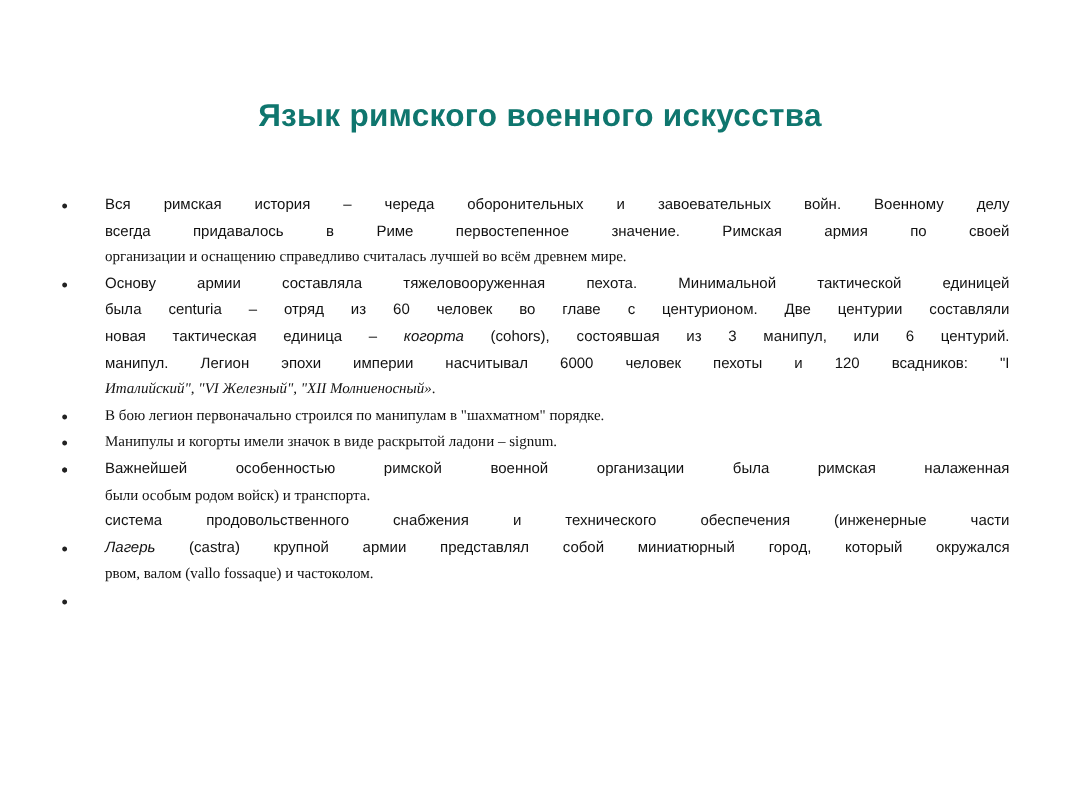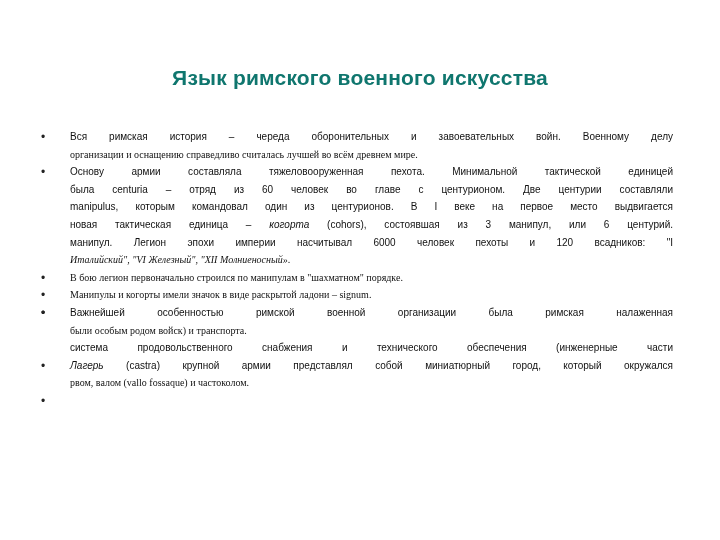--- a/index.html
+++ b/index.html
@@ -79,28 +79,28 @@
 <body>
 
 <div class="slide">
   <div class="title">Язык римского военного искусства</div>
 
   <ul class="list">
 
     <li class="item">
       <span class="bullet">•</span>
       <span class="line justify">Вся римская история – череда оборонительных и завоевательных войн. Военному делу</span>
+      <span class="line justify">всегда придавалось в Риме первостепенное значение. Римская армия по своей</span>
       <span class="line plain">организации и оснащению справедливо считалась лучшей во всём древнем мире.</span>
     </li>
 
     <li class="item">
       <span class="bullet">•</span>
       <span class="line justify">Основу армии составляла тяжеловооруженная пехота. Минимальной тактической единицей</span>
       <span class="line justify">была centuria – отряд из 60 человек во главе с центурионом. Две центурии составляли</span>
-      <span class="line justify">manipulus, которым командовал один из центурионов. В I веке на первое место выдвигается</span>
       <span class="line justify"><span>новая тактическая единица – </span><em>когорта</em><span> (cohors), состоявшая из 3 манипул, или 6 центурий.</span></span>
       <span class="line justify">манипул. Легион эпохи империи насчитывал 6000 человек пехоты и 120 всадников: "I</span>
       <span class="line plain"><em>Италийский", "VI Железный", "XII Молниеносный»</em><span>.</span></span>
     </li>
 
     <li class="item">
       <span class="bullet">•</span>
       <span class="line plain">В бою легион первоначально строился по манипулам в "шахматном" порядке.</span>
     </li>
 

